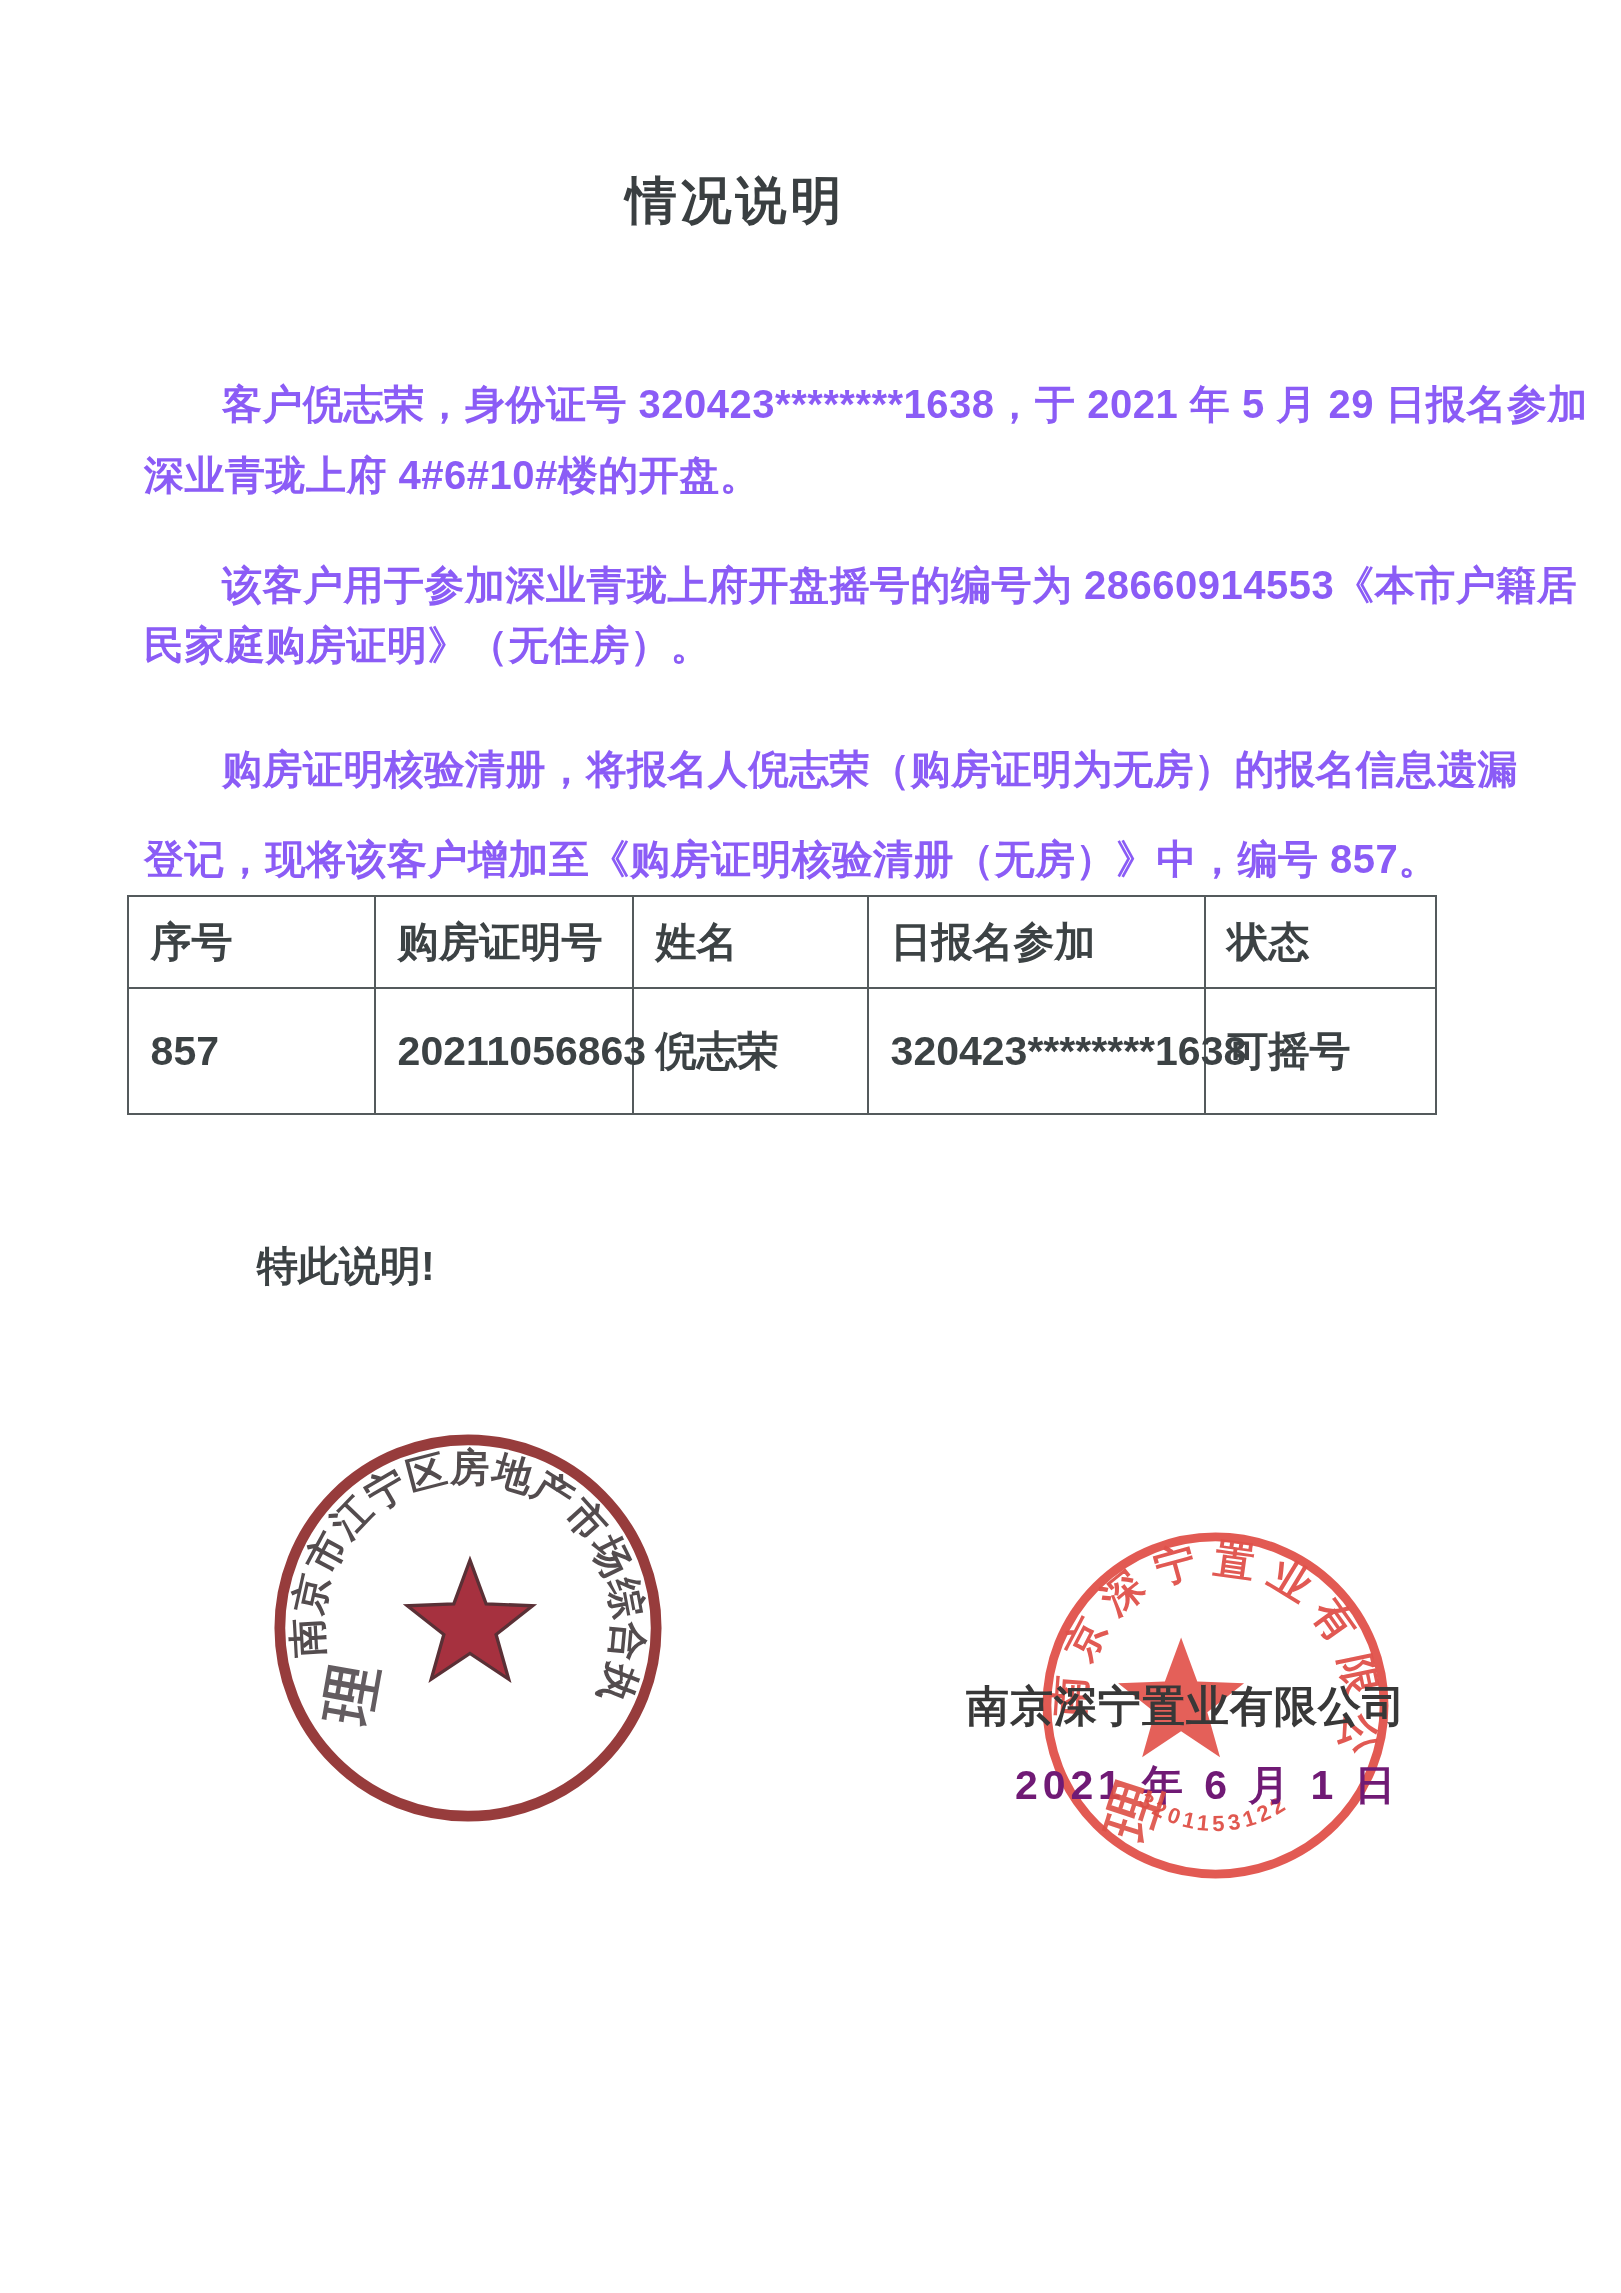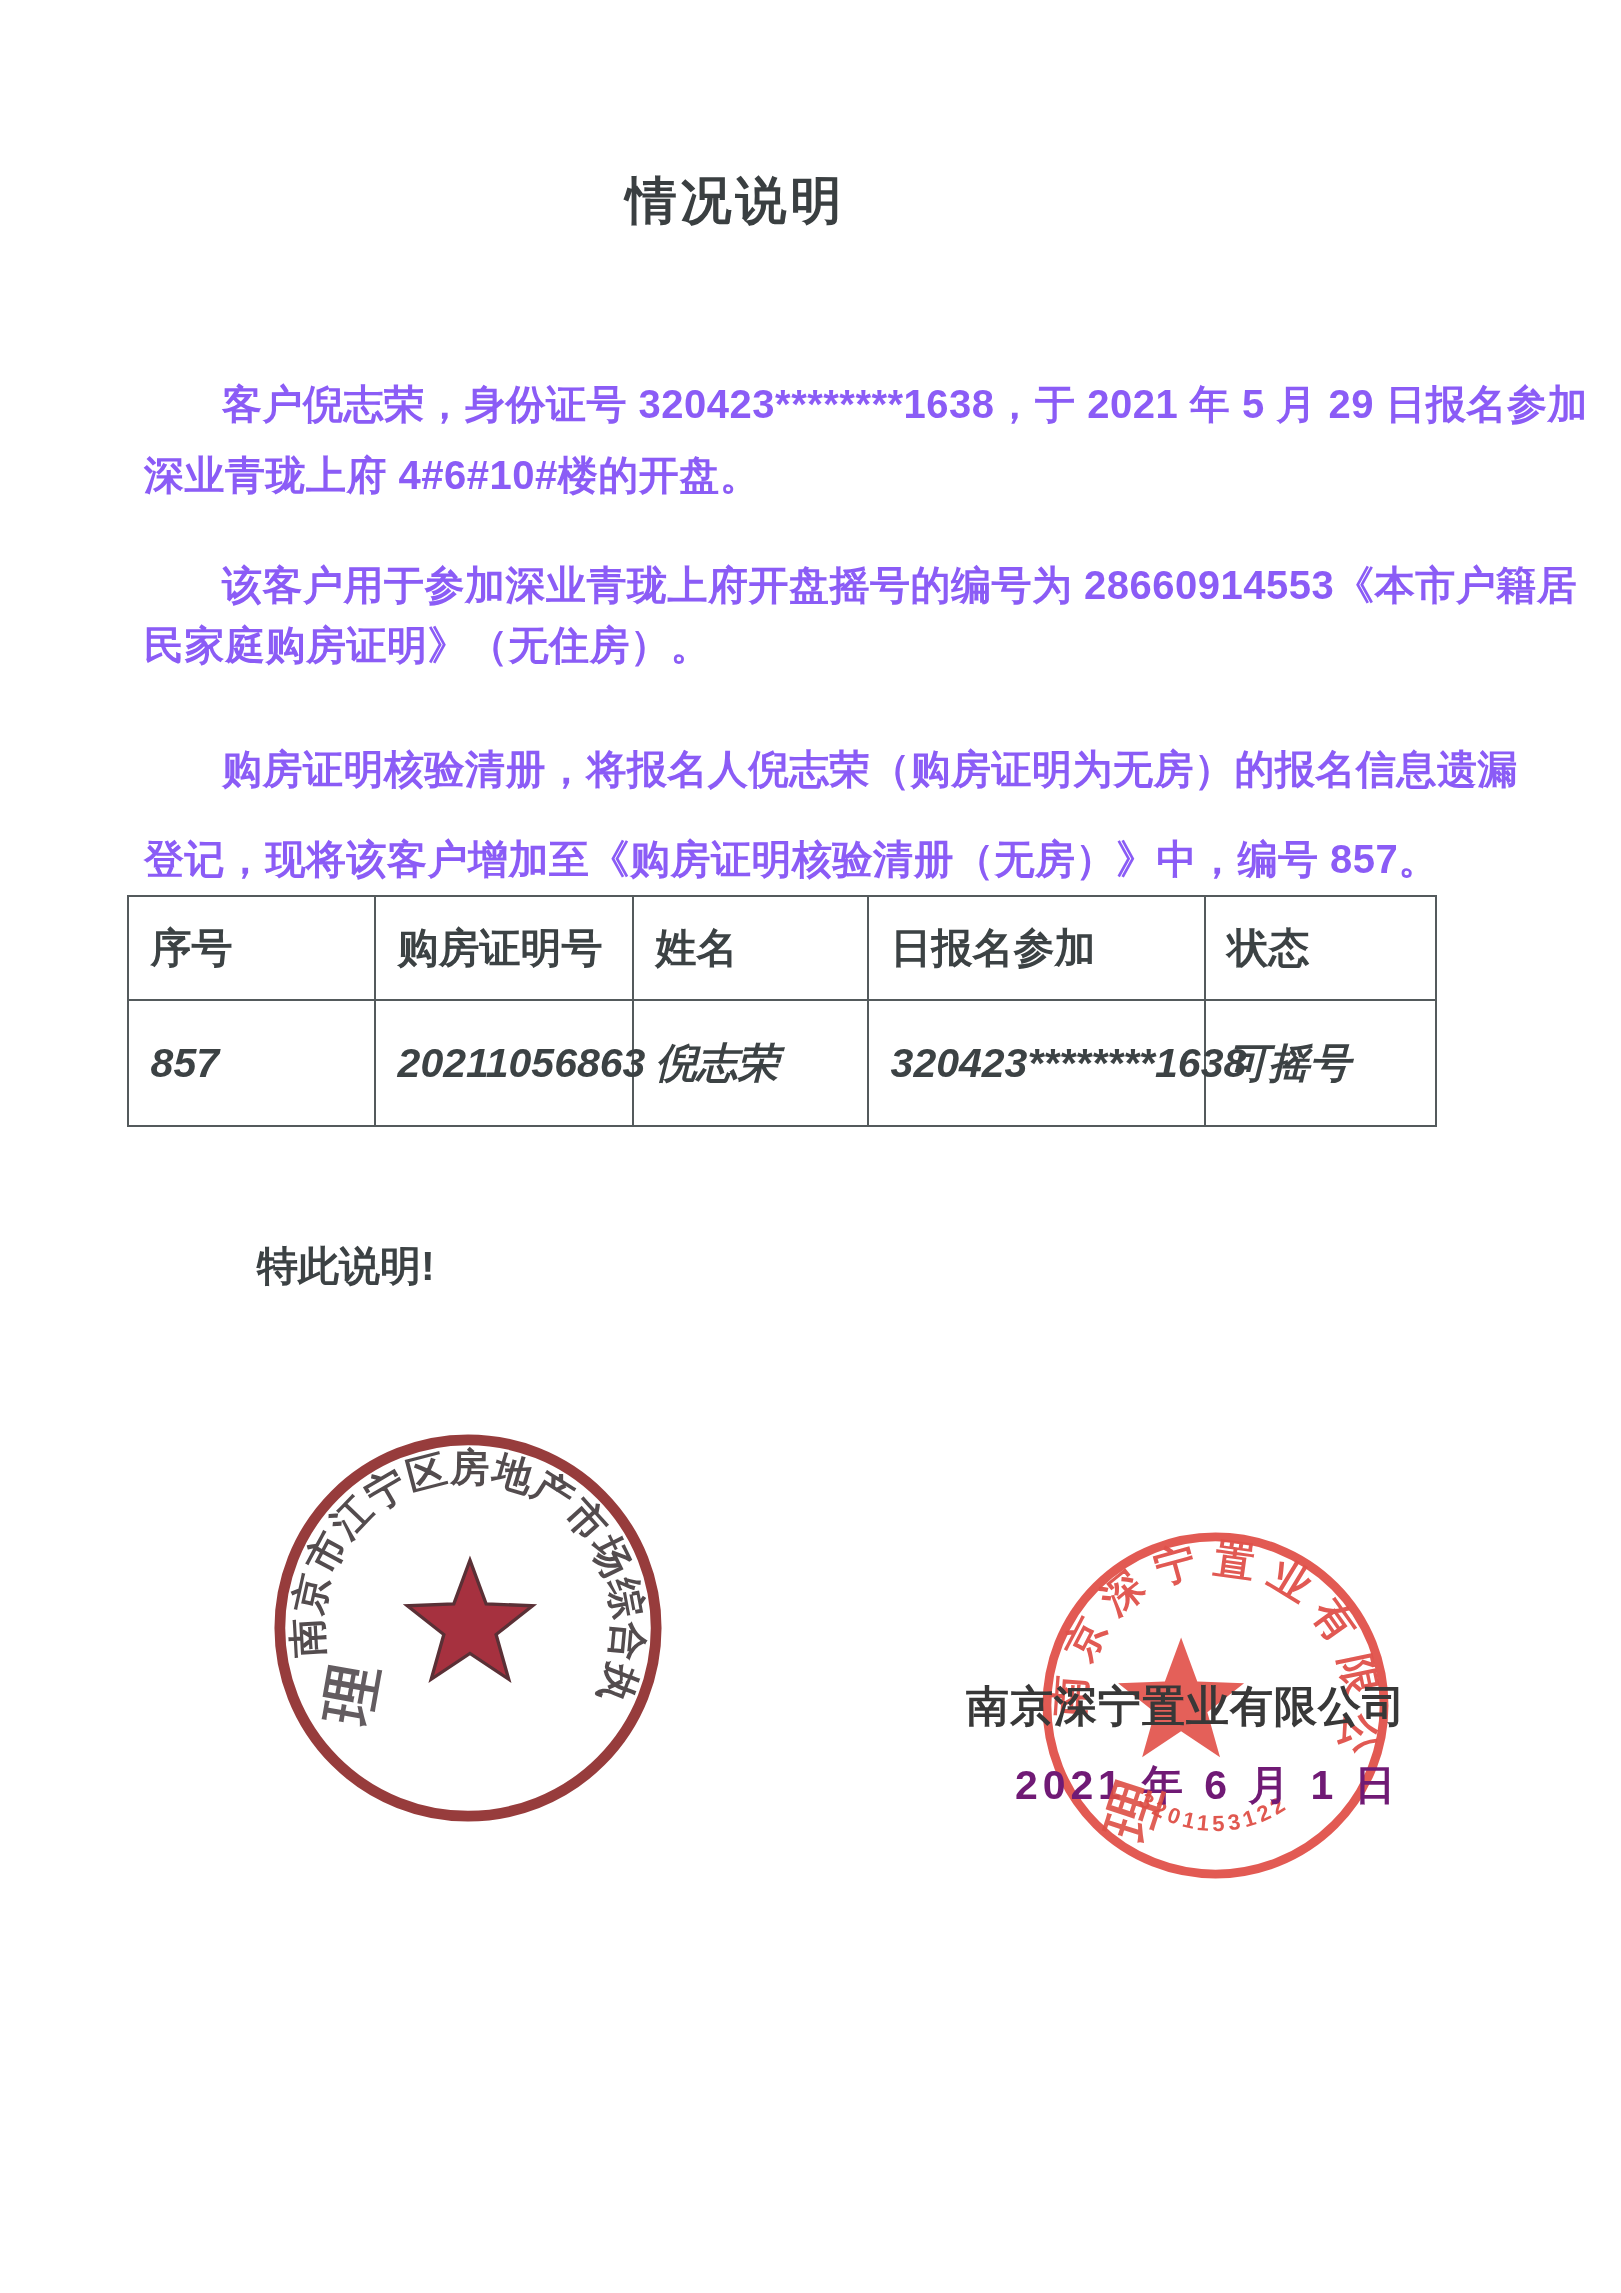--- a/index.html
+++ b/index.html
@@ -33,22 +33,22 @@
   table.reg{
     position:absolute;left:127px;top:895px;
     width:1308px;height:195px;
     border-collapse:collapse;table-layout:fixed;
   }
   table.reg td{
     border:2.9px solid #545a5c;
     font-size:41px;font-weight:600;color:#3c4244;
     padding:0 0 0 21.6px;vertical-align:middle;
   }
-  tr.hrow{height:104px;}
-  tr.drow{height:126px;font-style:italic;}
+  tr.hrow{height:92px;}
+  tr.drow{height:126px;}
   .stamp-svg{position:absolute;}
   .stamp-left{left:272px;top:1432px;width:392px;height:392px;z-index:3;}
   .stamp-right{left:1039px;top:1529px;width:353px;height:353px;z-index:3;}
   .sig-company{
     position:absolute;left:966px;top:1678px;z-index:4;
     font-size:43px;font-weight:700;letter-spacing:1px;color:#383838;
     white-space:nowrap;
   }
   .sig-date{
     position:absolute;left:1015px;top:1758px;z-index:4;

